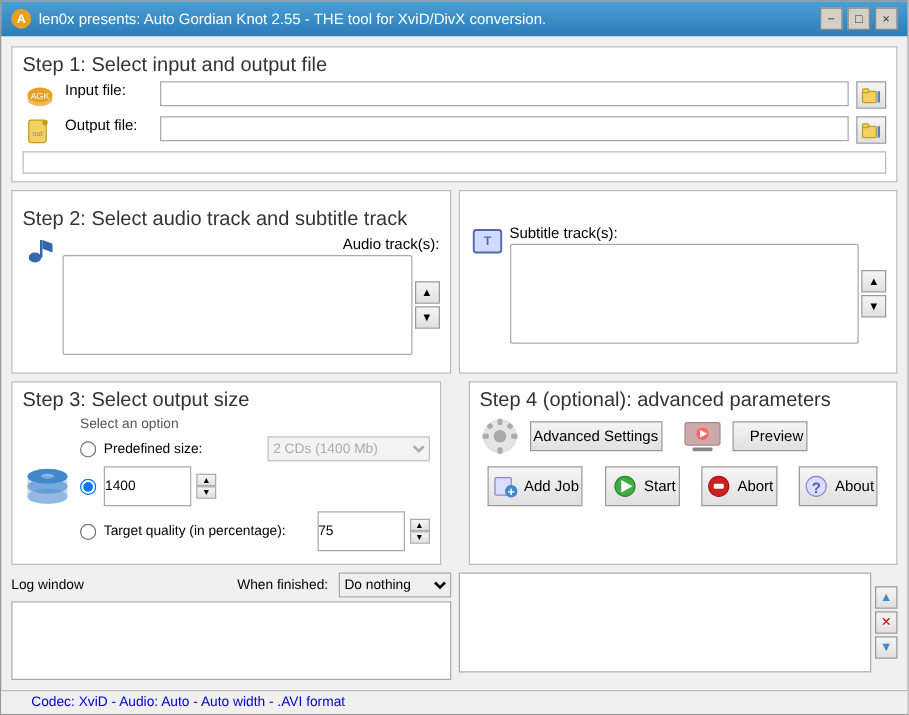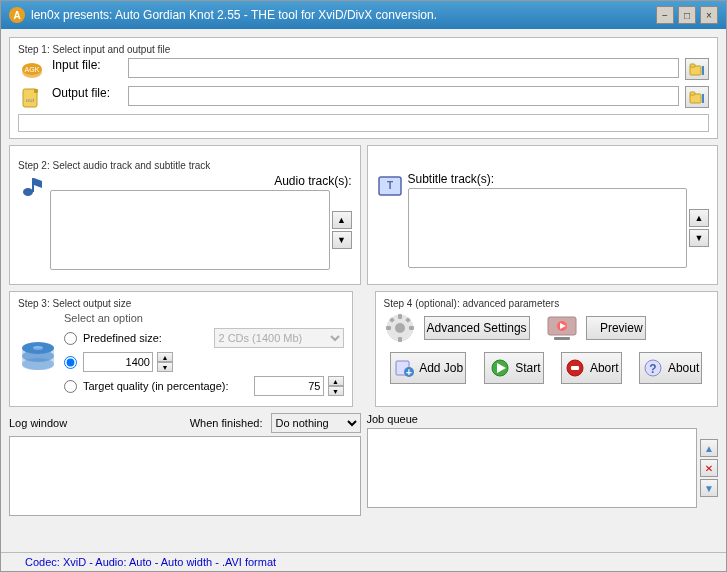--- a/index.html
+++ b/index.html
@@ -68,21 +68,21 @@
     }
     .content {
       flex: 1;
       padding: 8px;
       display: flex;
       flex-direction: column;
       gap: 6px;
       overflow: hidden;
     }
     .section-label {
-      font-size: 10px;
+      font-size: 16px;
       color: #333;
       margin-bottom: 3px;
     }
     .step1 {
       background: white;
       border: 1px solid #bbb;
       padding: 6px 8px;
       flex-shrink: 0;
     }
     .file-row {
@@ -202,25 +202,25 @@
     }
     .size-select {
       width: 130px;
       height: 20px;
       border: 1px solid #aaa;
       font-size: 11px;
       color: #888;
     }
     .size-input {
       width: 70px;
-      height: 20px;
-      border: 1px solid #aaa;
-      font-size: 11px;
-      text-align: right;
-      padding-right: 2px;
+      height: 32px;
+      border: 1px solid #aaa;
+      font-size: 11px;
+      text-align: left;
+      padding-right: 14px;
     }
     .spinner-btn {
       display: flex;
       flex-direction: column;
       width: 16px;
     }
     .spin-up, .spin-down {
       width: 16px;
       height: 10px;
       border: 1px solid #aaa;
@@ -582,21 +582,20 @@
       <div style="flex:1; display:flex; flex-direction:column;">
         <div class="log-header">
           <span style="font-size:11px;">Log window</span>
           <span style="font-size:11px; margin-left:auto;">When finished:</span>
           <select class="when-finished-select"><option>Do nothing</option><option>Shutdown</option><option>Hibernate</option><option>Standby</option></select>
         </div>
         <div class="log-area"></div>
       </div>
 
       <div style="flex:1; display:flex; flex-direction:column;">
-        <div style="font-size:11px; margin-bottom:3px;">Job queue</div>
         <div class="job-queue-area">
           <div class="job-list"></div>
           <div class="job-arrows">
             <div class="arrow-up-btn">▲</div>
             <div class="arrow-red-btn">✕</div>
             <div class="arrow-down-btn">▼</div>
           </div>
         </div>
       </div>
     </div>

